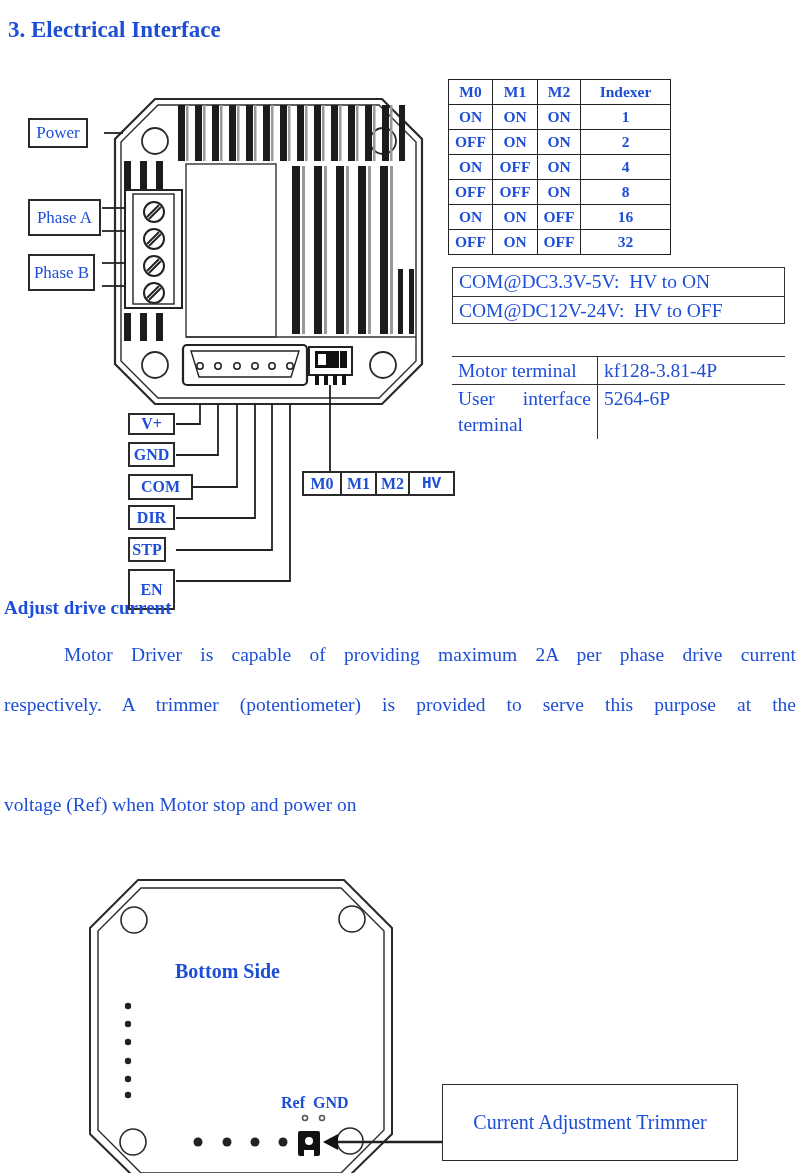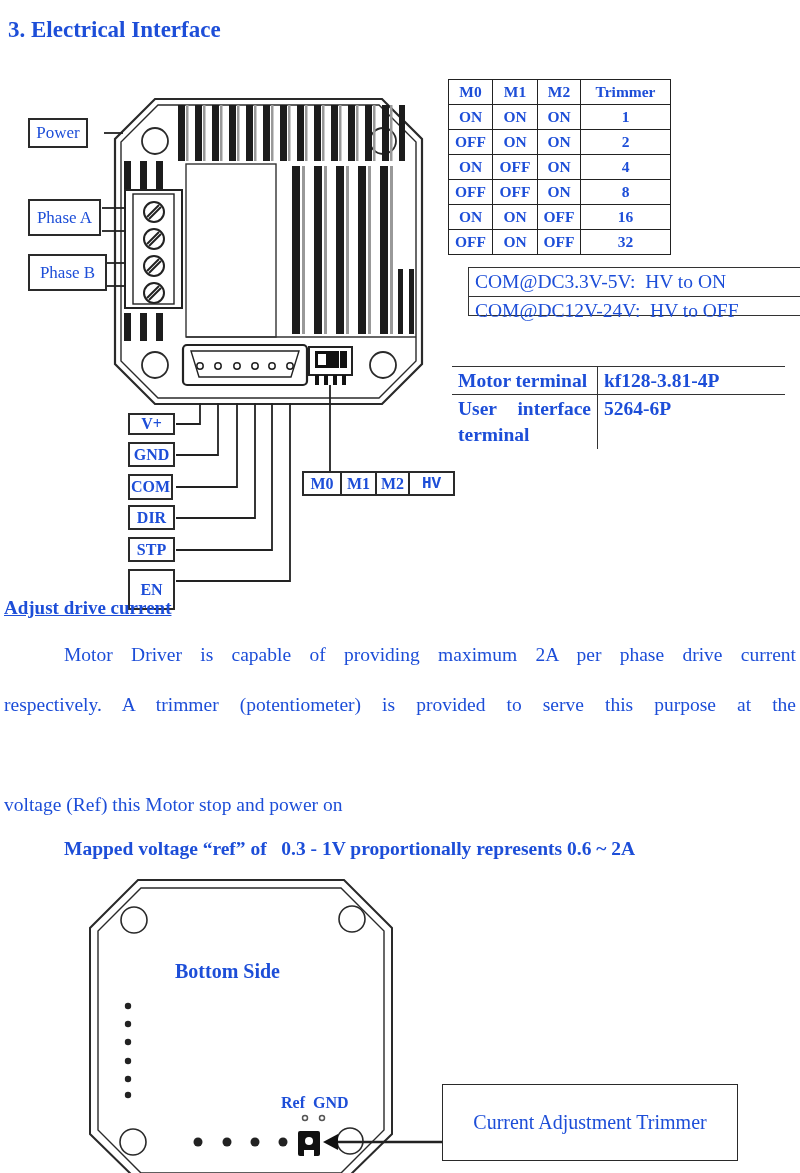--- a/index.html
+++ b/index.html
@@ -14,27 +14,27 @@
   .title { font-size:23px; font-weight:bold; }
   .heading { font-size:19px; font-weight:bold; }
   .para-line { position:absolute; left:4px; width:792px; font-size:19.5px;
                text-align:justify; text-align-last:justify; white-space:nowrap; }
   .para-line.last { text-align:left; text-align-last:left; }
   .caption { font-size:19.5px; font-weight:bold; white-space:pre; }
   table.idx { position:absolute; left:448px; top:65px; border-collapse:collapse; }
   table.idx td, table.idx th { border:1.8px solid #222; height:25px;
         text-align:center; font-weight:bold; font-size:15.5px;
         font-family:"Liberation Serif", serif; padding:0 2px; }
-  .comtbl { position:absolute; left:468px; top:253px; width:333px; height:49px;
+  .comtbl { position:absolute; left:452px; top:253px; width:333px; height:57px;
             border:1.8px solid #333; }
   .comtbl .row { height:28.5px; display:flex; align-items:center;
                  padding-left:6px; font-size:19.5px; white-space:pre; }
   .comtbl .row:first-child { border-bottom:1.8px solid #333; }
-  .termtbl { position:absolute; left:452px; top:352px; width:333px; height:82px;
-             border-top:1.8px solid #333;font-weight:bold; }
+  .termtbl { position:absolute; left:452px; top:342px; width:333px; height:82px;
+             border-top:1.8px solid #333; }
   .termtbl .mid { position:absolute; left:0; top:27px; width:333px;
                   border-top:1.8px solid #333; }
   .termtbl .vdiv { position:absolute; left:145px; top:0; height:82px;
                    border-left:1.8px solid #333; }
   .termtbl .cell { position:absolute; font-size:19.5px; line-height:26px; }
   .justcell { text-align:justify; }
   svg { position:absolute; }
 </style>
 </head>
 <body>
@@ -161,37 +161,37 @@
     <path d="M330,371 V457"></path>
   </g>
 </svg>
 
 <div class="box" style="left:28px; top:104px; width:60px; height:30px; font-size:17px;">
   <span>Power</span>
     </div>
 <div class="box" style="left:28px; top:185px; width:73px; height:37px; font-size:17px;">
   <span>Phase A</span>
     </div>
-<div class="box" style="left:28px; top:240px; width:79px; height:37px; font-size:17px;">
+<div class="box" style="left:28px; top:240px; width:67px; height:37px; font-size:17px;">
   <span>Phase B</span>
     </div>
 
 <div class="box bold" style="left:128px; top:399px; width:47px; height:22px;">
       <span>V+</span>
     </div>
 <div class="box bold" style="left:128px; top:428px; width:47px; height:25px;">
       <span>GND</span>
     </div>
-<div class="box bold" style="left:128px; top:460px; width:45px; height:26px;">
+<div class="box bold" style="left:128px; top:460px; width:65px; height:26px;">
       <span>COM</span>
     </div>
 <div class="box bold" style="left:128px; top:491px; width:47px; height:25px;">
       <span>DIR</span>
     </div>
-<div class="box bold" style="left:128px; top:523px; width:47px; height:25px;">
+<div class="box bold" style="left:128px; top:523px; width:38px; height:25px;">
       <span>STP</span>
     </div>
 <div class="box bold" style="left:128px; top:555px; width:47px; height:41px;">
       <span>EN</span>
     </div>
 
 <div class="box bold" style="left:302px; top:457px; width:40px; height:25px;">
       <span>M0</span>
     </div>
 <div class="box bold" style="left:340px; top:457px; width:37px; height:25px;">
@@ -203,21 +203,21 @@
 <div class="box bold" style="left:408px; top:457px; width:47px; height:25px;font-family:Liberation Mono, monospace;">
       <span>HV</span>
     </div>
 
 <table class="idx">
   <tbody>
         <tr>
     <th style="width:44px">M0</th>
     <th style="width:45px">M1</th>
     <th style="width:43px">M2</th>
-    <th style="width:90px">Trimmer</th>
+    <th style="width:90px">Indexer</th>
   </tr>
   <tr>
     <td>ON</td>
     <td>ON</td>
     <td>ON</td>
     <td>1</td>
   </tr>
   <tr>
     <td>OFF</td>
     <td>ON</td>
@@ -258,27 +258,26 @@
 
 <div class="termtbl">
   <div class="mid"></div>
   <div class="vdiv"></div>
   <div class="cell" style="left:6px; top:1px; width:136px;">Motor terminal</div>
   <div class="cell" style="left:152px; top:1px; width:178px;">kf128-3.81-4P</div>
   <div class="cell justcell" style="left:6px; top:29px; width:133px;">User interface terminal</div>
   <div class="cell" style="left:152px; top:29px; width:178px;">5264-6P</div>
 </div>
 
-<div class="abs heading" style="left:4px; top:583px;text-decoration:underline;">Adjust drive current</div>
+<div class="abs heading" style="left:4px; top:583px;">Adjust drive current</div>
 
 <div class="para-line" style="top:630px; text-indent:60px;">Motor Driver is capable of providing maximum 2A per phase drive current</div>
 <div class="para-line" style="top:680px;">respectively. A trimmer (potentiometer) is provided to serve this purpose at the</div>
-<div class="para-line last" style="top:780px;">voltage (Ref) this Motor stop and power on</div>
-
-<div class="abs caption" style="left:64px; top:824px;">Mapped voltage “ref” of   0.3 - 1V proportionally represents 0.6 ~ 2A</div>
+<div class="para-line last" style="top:780px;">voltage (Ref) when Motor stop and power on</div>
+
 
 <svg class="abs" style="left:80px; top:858px;" width="365" height="315" viewBox="80 858 365 315">
   <g stroke="#2a2a2a" fill="none">
     <polygon points="138,866 344,866 392,914 392,1120 344,1167 138,1167 90,1120 90,914" stroke-width="2"></polygon>
     <polygon points="141,874 341,874 384,917 384,1116 341,1159 141,1159 98,1116 98,917" stroke-width="1.4"></polygon>
     <circle cx="134" cy="906" r="13" stroke-width="1.6"></circle>
     <circle cx="352" cy="905" r="13" stroke-width="1.6"></circle>
     <circle cx="133" cy="1128" r="13" stroke-width="1.6"></circle>
     <circle cx="350" cy="1127" r="13" stroke-width="1.6"></circle>
   </g>

